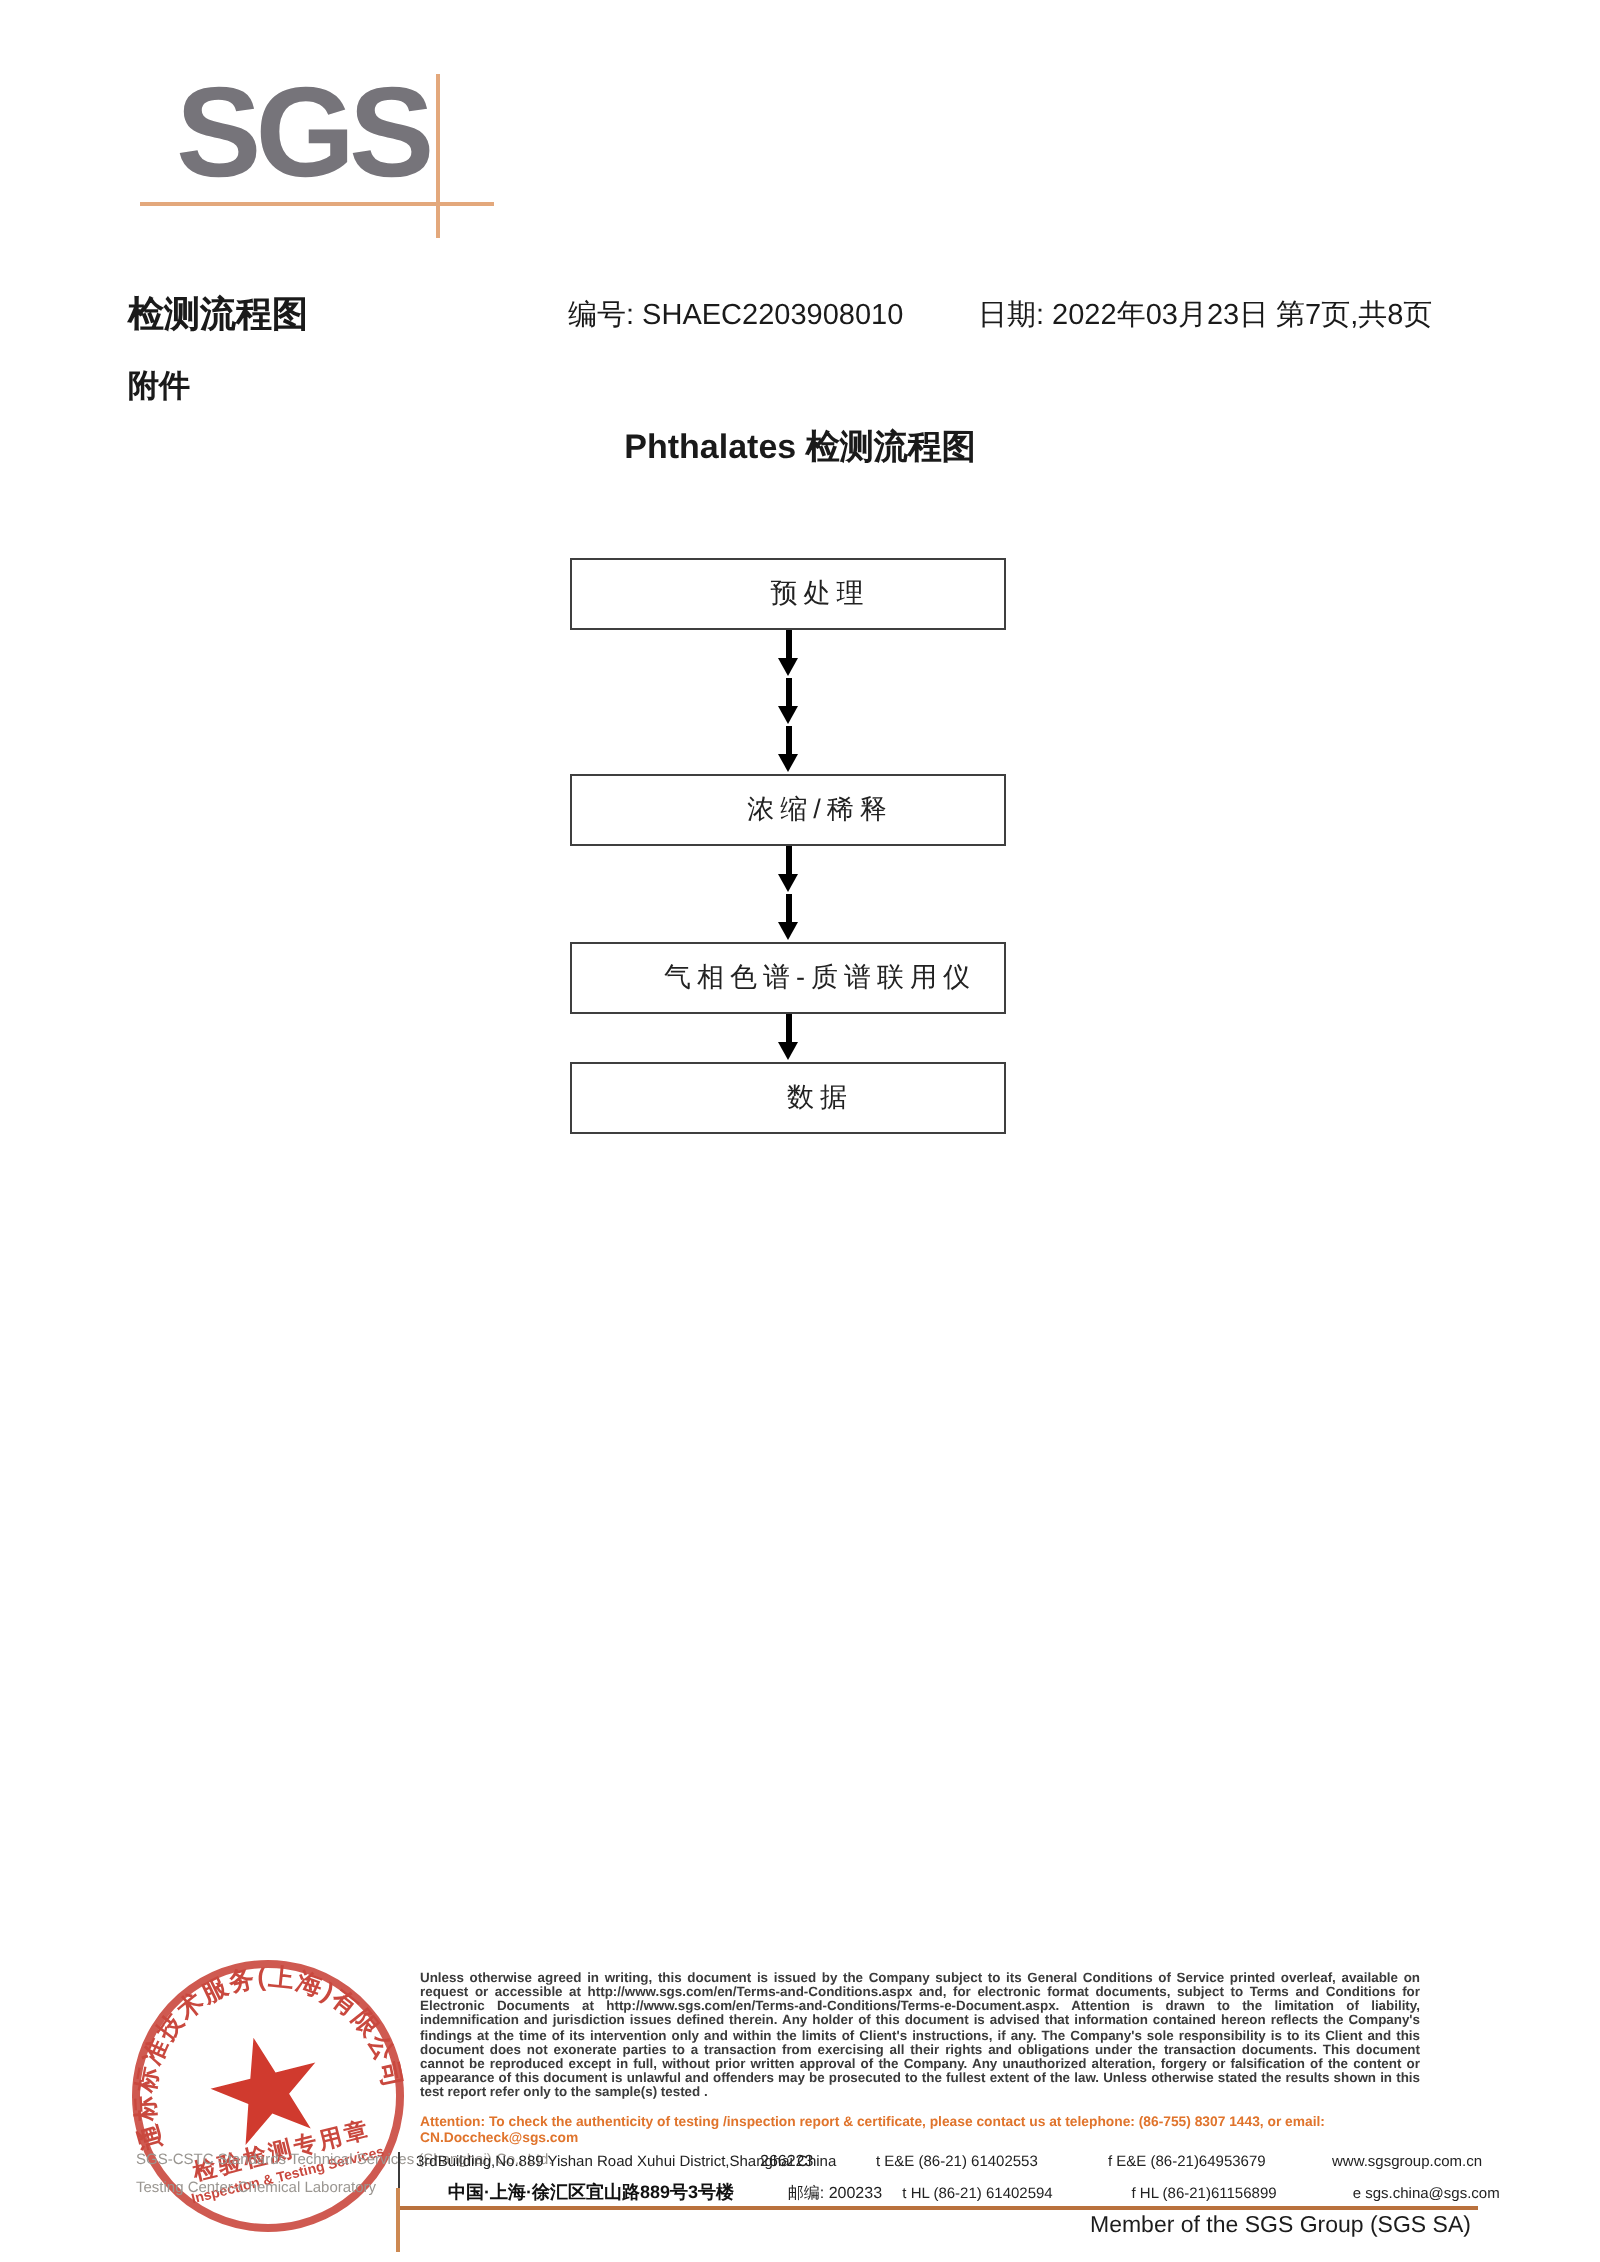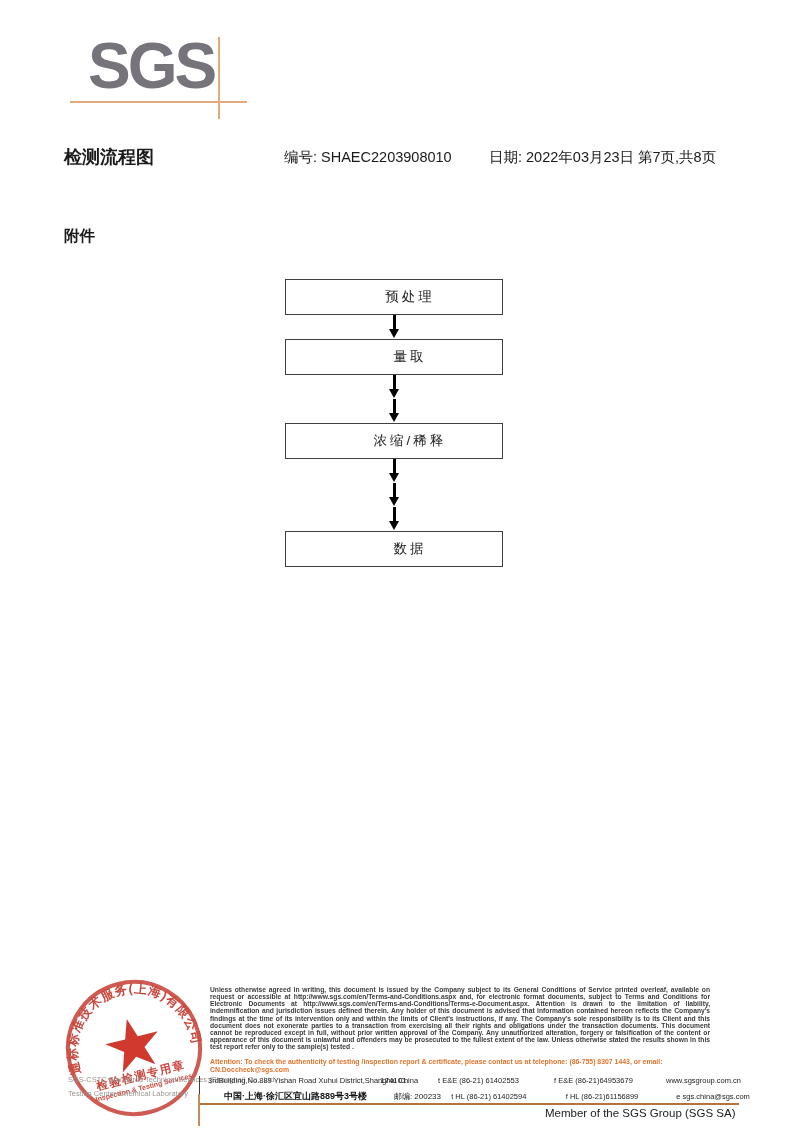--- a/index.html
+++ b/index.html
@@ -15,21 +15,21 @@
     font-size:64px; font-weight:bold; color:#76747a;
     letter-spacing:-3px; font-stretch:condensed; line-height:1;
   }
   .logo-hline { position:absolute; left:70px; top:101px; width:177px; height:2px; background:#e3a87c; }
   .logo-vline { position:absolute; left:218px; top:37px; width:2px; height:82px; background:#e3a87c; }
   
   .report-title { position:absolute; left:64px; top:145px; font-size:18px; font-weight:bold; }
   .report-no    { position:absolute; left:284px; top:148px; font-size:14.5px; }
   .report-date  { position:absolute; left:489px; top:148px; font-size:14.5px; }
   .report-page  { position:absolute; left:638px; top:148px; font-size:14.5px; }
-  .attachment   { position:absolute; left:64px; top:183px; font-size:15.5px; font-weight:bold;margin-top:43px; }
+  .attachment   { position:absolute; left:64px; top:183px; font-size:15.5px; font-weight:bold; }
   
   .chart-title { position:absolute; left:0; top:212px; width:800px; text-align:center; font-size:17px; font-weight:bold; }
   .flow { position:absolute; left:285px; top:279px; width:218px; }
   .flow-box {
     width:218px; height:36px; border:1.5px solid #3f3f3f; background:#fff;
     display:flex; align-items:center; justify-content:center;
     font-size:13.5px; letter-spacing:3px; color:#222;padding-left:32px;
   }
   .flow-arrow { height:24px; position:relative; width:218px; }
   .flow-arrow .stem { position:absolute; left:108px; top:0; width:2.5px; height:16px; background:#000; }
@@ -74,44 +74,45 @@
   <div class="logo-text">SGS</div>
   <div class="logo-hline"></div>
   <div class="logo-vline"></div>
 
   <div class="report-title">检测流程图</div>
   <div class="report-no">编号: SHAEC2203908010</div>
   <div class="report-date">日期: 2022年03月23日</div>
   <div class="report-page">第7页,共8页</div>
   <div class="attachment">附件</div>
 
+  <div class="chart-title">Phthalates 检测流程图</div>
   <div class="flow">
     <div class="flow-box">预处理</div>
     <div class="flow-arrow">
         <div class="stem"></div>
         <div class="head"></div>
       </div>
-    <div class="flow-box">量取</div>
     <div class="flow-arrow">
         <div class="stem"></div>
         <div class="head"></div>
       </div>
     <div class="flow-arrow">
         <div class="stem"></div>
         <div class="head"></div>
       </div>
     <div class="flow-box">浓缩/稀释</div>
     <div class="flow-arrow">
         <div class="stem"></div>
         <div class="head"></div>
       </div>
     <div class="flow-arrow">
         <div class="stem"></div>
         <div class="head"></div>
       </div>
+    <div class="flow-box">气相色谱-质谱联用仪</div>
     <div class="flow-arrow">
         <div class="stem"></div>
         <div class="head"></div>
       </div>
     <div class="flow-box">数据</div>
   </div>
 
   <svg class="stamp" viewBox="0 0 148 148">
     <circle cx="74" cy="74" r="66" fill="none" stroke="#c5392e" stroke-width="4" opacity="0.9"></circle>
     <defs>
@@ -129,21 +130,21 @@
     <div>SGS-CSTC Standards Technical Services (Shanghai) Co., Ltd.</div>
     <div>Testing Center-Chemical Laboratory</div>
   </div>
 
   <div class="legal">Unless otherwise agreed in writing, this document is issued by the Company subject to its General Conditions of Service printed overleaf, available on request or accessible at http://www.sgs.com/en/Terms-and-Conditions.aspx and, for electronic format documents, subject to Terms and Conditions for Electronic Documents at http://www.sgs.com/en/Terms-and-Conditions/Terms-e-Document.aspx. Attention is drawn to the limitation of liability, indemnification and jurisdiction issues defined therein. Any holder of this document is advised that information contained hereon reflects the Company's findings at the time of its intervention only and within the limits of Client's instructions, if any. The Company's sole responsibility is to its Client and this document does not exonerate parties to a transaction from exercising all their rights and obligations under the transaction documents. This document cannot be reproduced except in full, without prior written approval of the Company. Any unauthorized alteration, forgery or falsification of the content or appearance of this document is unlawful and offenders may be prosecuted to the fullest extent of the law. Unless otherwise stated the results shown in this test report refer only to the sample(s) tested .</div>
   <div class="attention">Attention: To check the authenticity of testing /inspection report &amp; certificate, please contact us at telephone: (86-755) 8307 1443, or email: CN.Doccheck@sgs.com</div>
 
   <div class="addr-block">
     <div class="addr-row">
       <span class="addr-en">3rdBuilding,No.889 Yishan Road Xuhui District,Shanghai China</span>
-      <span class="addr-post">174101</span>
+      <span class="addr-post">266223</span>
       <span class="addr-tel">t E&amp;E (86-21) 61402553</span>
       <span class="addr-fax">f E&amp;E (86-21)64953679</span>
       <span class="addr-net">www.sgsgroup.com.cn</span>
     </div>
     <div class="addr-row">
       <span class="addr-cn">中国·上海·徐汇区宜山路889号3号楼</span>
       <span class="addr-post">邮编: 200233</span>
       <span class="addr-tel">t HL (86-21) 61402594</span>
       <span class="addr-fax">f HL (86-21)61156899</span>
       <span class="addr-net">e  sgs.china@sgs.com</span>

